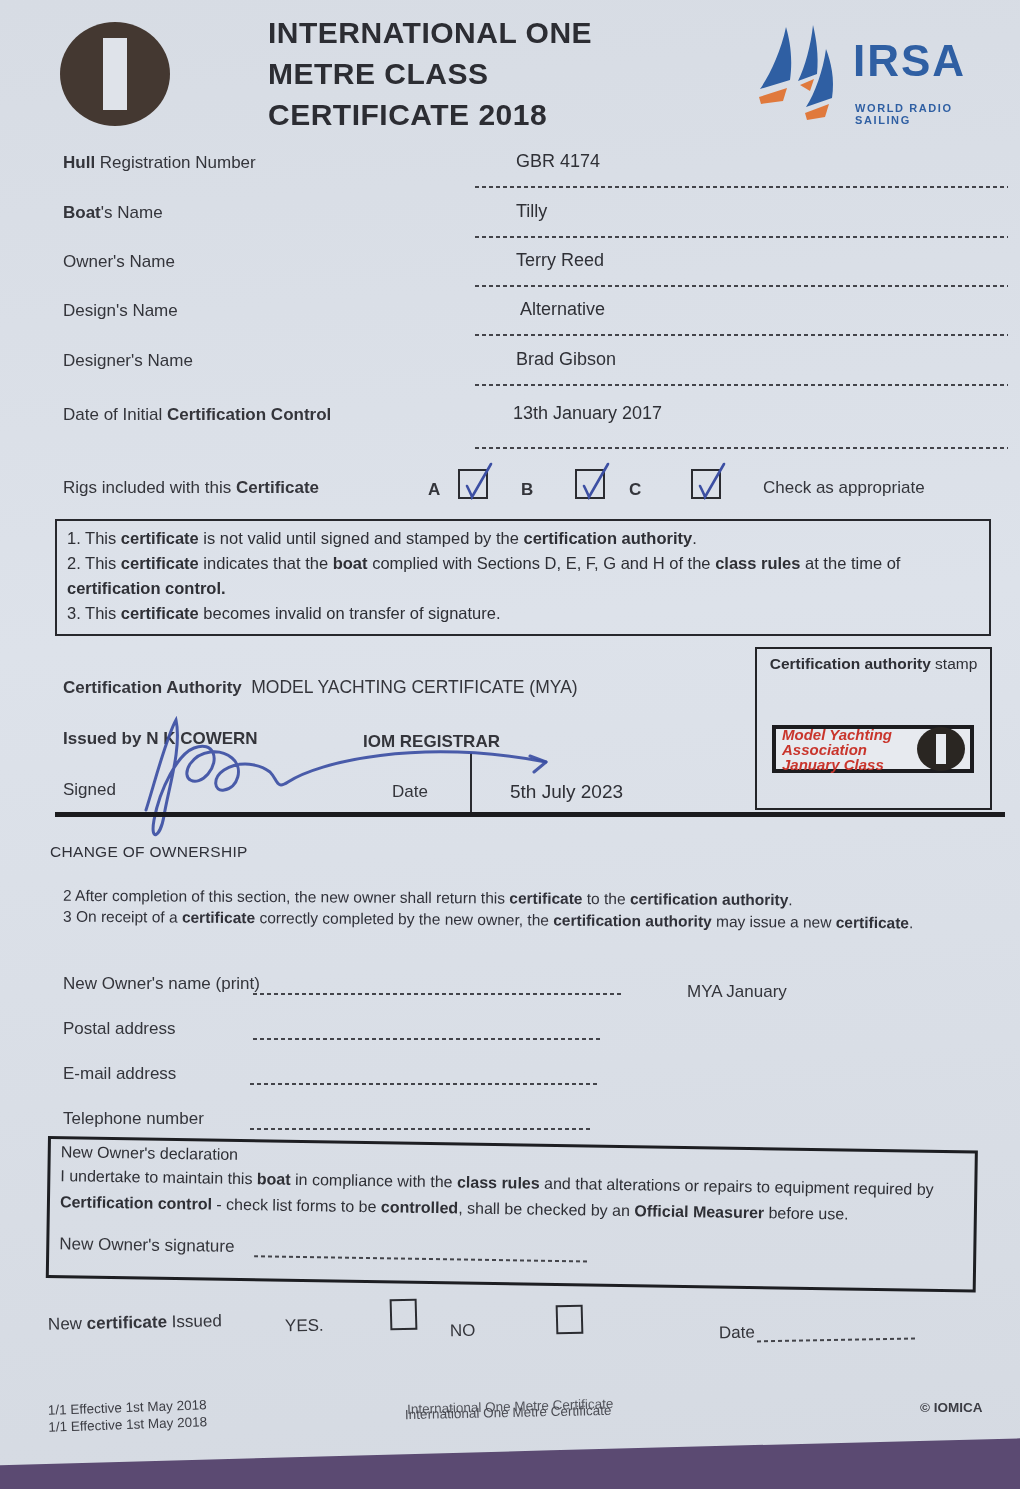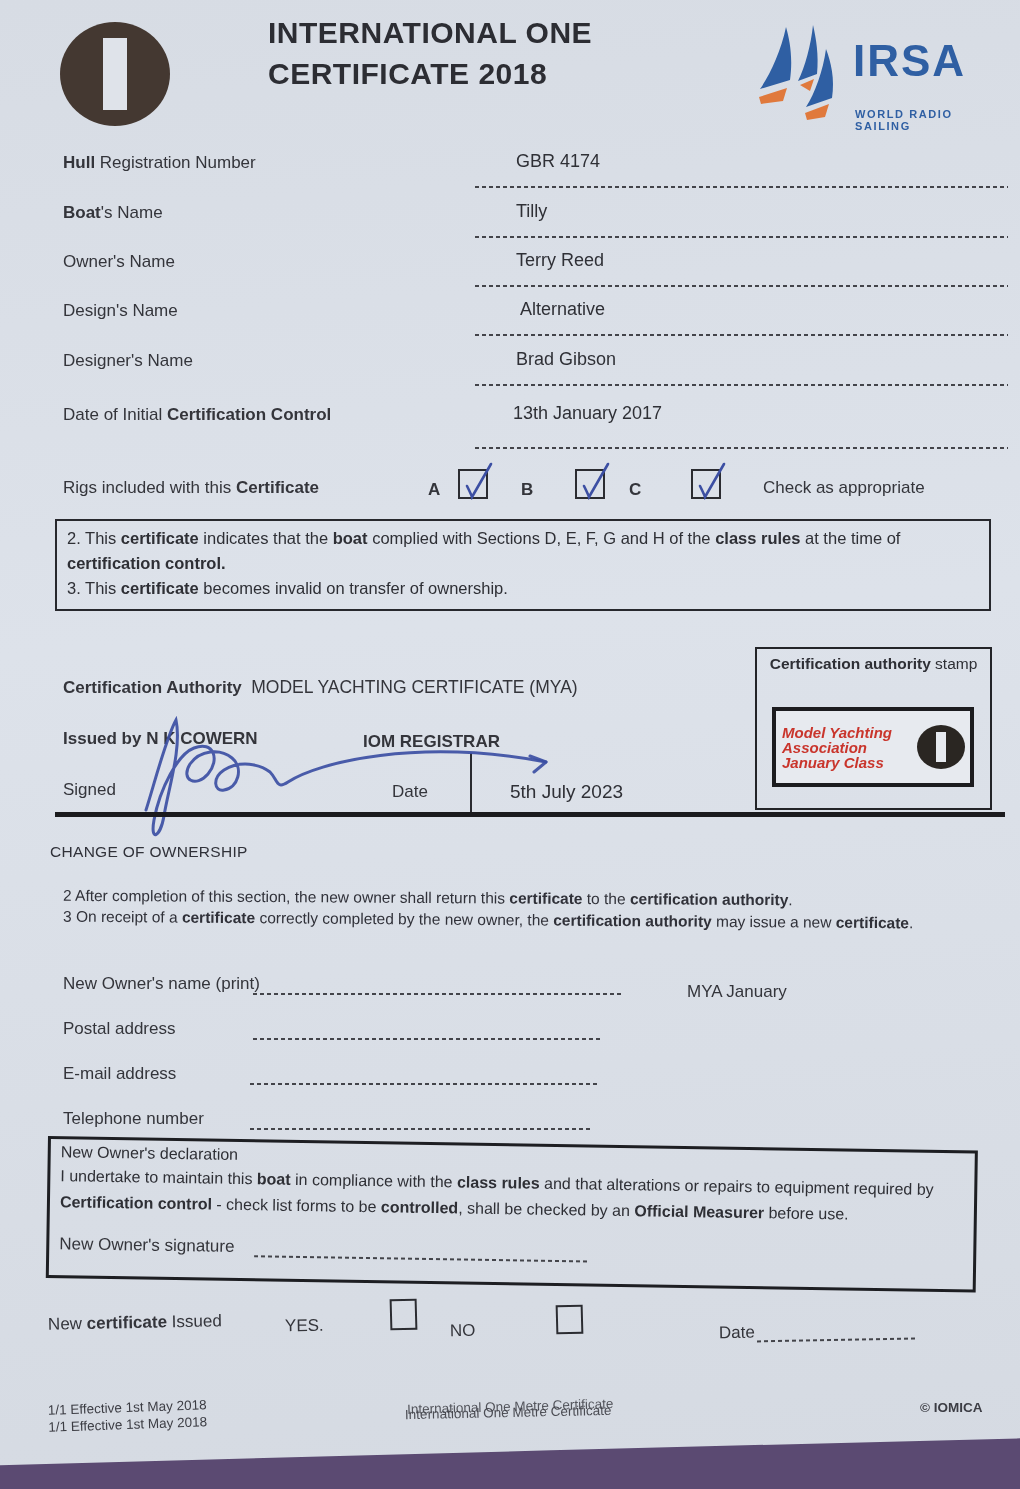--- a/index.html
+++ b/index.html
@@ -30,21 +30,21 @@
   .notice-box{
     left:55px;top:519px;width:912px;border:2.5px solid #27282d;
     padding:5px 10px 8px 10px;font-size:16.5px;line-height:25px;color:#2e2f35;
   }
   .cb{width:30px;height:30px;border:2.5px solid #2b2c31;box-sizing:border-box;}
   .tick-svg{position:absolute;left:0;top:0;overflow:visible;}
   .sep-thick{left:55px;top:812px;width:950px;height:5px;background:#1b1b1e;}
   .stamp-box{left:755px;top:647px;width:233px;height:159px;border:2px solid #232428;}
   .stamp-title{width:100%;text-align:center;top:6px;font-size:15.5px;color:#2e2f35;position:absolute;}
   .stamp-inner{
-    position:absolute;left:15px;top:58px;width:202px;height:80px;
+    position:absolute;left:15px;top:76px;width:202px;height:48px;
     border:4px solid #1c1c1f;background:#e7eaef;display:flex;align-items:center;box-sizing:border-box;
   }
   .stamp-text{flex:1;padding-left:6px;font-style:italic;font-weight:bold;
     font-size:15px;line-height:15px;color:#c9352c;}
   .coo{font-size:15.5px;line-height:22px;color:#303139;}
   .decl-box{
     left:48px;top:1136px;width:930px;height:142px;border:3px solid #1d1e22;
     transform:rotate(0.9deg);transform-origin:left top;
     font-size:16px;color:#2e2f35;box-sizing:border-box;padding:4px 10px;
   }
@@ -56,34 +56,35 @@
 
 <div class="paper">
 
   <svg class="abs" style="left:58px;top:20px" width="116" height="110">
     <ellipse cx="57" cy="54" rx="55" ry="52" fill="#443831"></ellipse>
     <rect x="45" y="18" width="24" height="72" fill="#dfe3ea"></rect>
   </svg>
 
   <div class="abs title-block">
     <div>INTERNATIONAL ONE</div>
+    <div>METRE CLASS</div>
     <div>CERTIFICATE  2018</div>
   </div>
 
   <div class="abs" style="left:758px;top:24px;width:255px;height:112px">
     <svg class="abs" style="left:0;top:0" width="90" height="102" viewBox="0 0 90 100">
       <path d="M28,2 C23,26 12,50 2,64 L32,55 C35,33 32,16 28,2 Z" fill="#2f5fa3"></path>
       <path d="M1,72 L29,63 L25,76 L3,79 Z" fill="#e0793c"></path>
       <path d="M55,0 C53,20 47,42 40,56 L59,49 C61,30 58,13 55,0 Z" fill="#2f5fa3"></path>
       <path d="M42,60 L56,54 L52,66 Z" fill="#e0793c"></path>
       <path d="M68,24 C65,46 57,68 48,82 L74,73 C77,54 73,37 68,24 Z" fill="#2f5fa3"></path>
       <path d="M47,88 L71,79 L67,92 L49,95 Z" fill="#e0793c"></path>
     </svg>
     <div class="abs irsa-name" style="left:95px;top:12px">IRSA</div>
-    <div class="abs irsa-tag" style="left:97px;top:84px">WORLD RADIO SAILING</div>
+    <div class="abs irsa-tag" style="left:97px;top:78px">WORLD RADIO SAILING</div>
   </div>
 
   <div class="abs lbl" style="left:63px;top:152px"><span></span><b>Hull</b><span> Registration Number</span></div>
   <div class="abs val" style="left:516px;top:150px">GBR 4174</div>
   <div class="abs dots" style="left:475px;top:186px;width:533px"></div>
 
   <div class="abs lbl" style="left:63px;top:202px"><span></span><b>Boat</b><span>'s Name</span></div>
   <div class="abs val" style="left:516px;top:200px">Tilly</div>
   <div class="abs dots" style="left:475px;top:236px;width:533px"></div>
 
@@ -118,22 +119,23 @@
   </div>
   <div class="abs lbl bold" style="left:629px;top:479px">C</div>
   <div class="abs cb" style="left:691px;top:469px">
     <svg class="tick-svg" width="30" height="30" viewBox="0 0 30 30">
       <path d="M7,15 C9,19 11,23 12,26 L31,-7" fill="none" stroke="#3c4fa3" stroke-width="2.6" stroke-linecap="round"></path>
     </svg>
   </div>
   <div class="abs lbl" style="left:763px;top:477px">Check as appropriate</div>
 
   <div class="abs notice-box">
+    <div><span>1. This </span><b>certificate</b><span> is not valid until signed and stamped by the </span><b>certification authority</b><span>.</span></div>
     <div><span>2. This </span><b>certificate</b><span> indicates that the </span><b>boat</b><span> complied with Sections D, E, F, G and H of the </span><b>class rules</b><span> at the time of </span><b>certification control.</b></div>
-    <div><span>3. This </span><b>certificate</b><span> becomes invalid on transfer of ownership.</span></div>
+    <div><span>3. This </span><b>certificate</b><span> becomes invalid on transfer of signature.</span></div>
   </div>
 
   <div class="abs lbl" style="left:63px;top:676px"><b>Certification Authority</b>&nbsp;&nbsp;<span style="font-size:17.5px">MODEL YACHTING CERTIFICATE  (MYA)</span></div>
   <div class="abs lbl bold" style="left:63px;top:728px">Issued by N K COWERN</div>
   <div class="abs lbl bold" style="left:363px;top:731px">IOM REGISTRAR</div>
   <div class="abs" style="left:470px;top:753px;width:2px;height:62px;background:#2a2b30"></div>
   <div class="abs lbl" style="left:63px;top:779px">Signed</div>
   <div class="abs lbl" style="left:392px;top:781px">Date</div>
   <div class="abs val" style="left:510px;top:781px;font-size:19px">5th July 2023</div>
 

